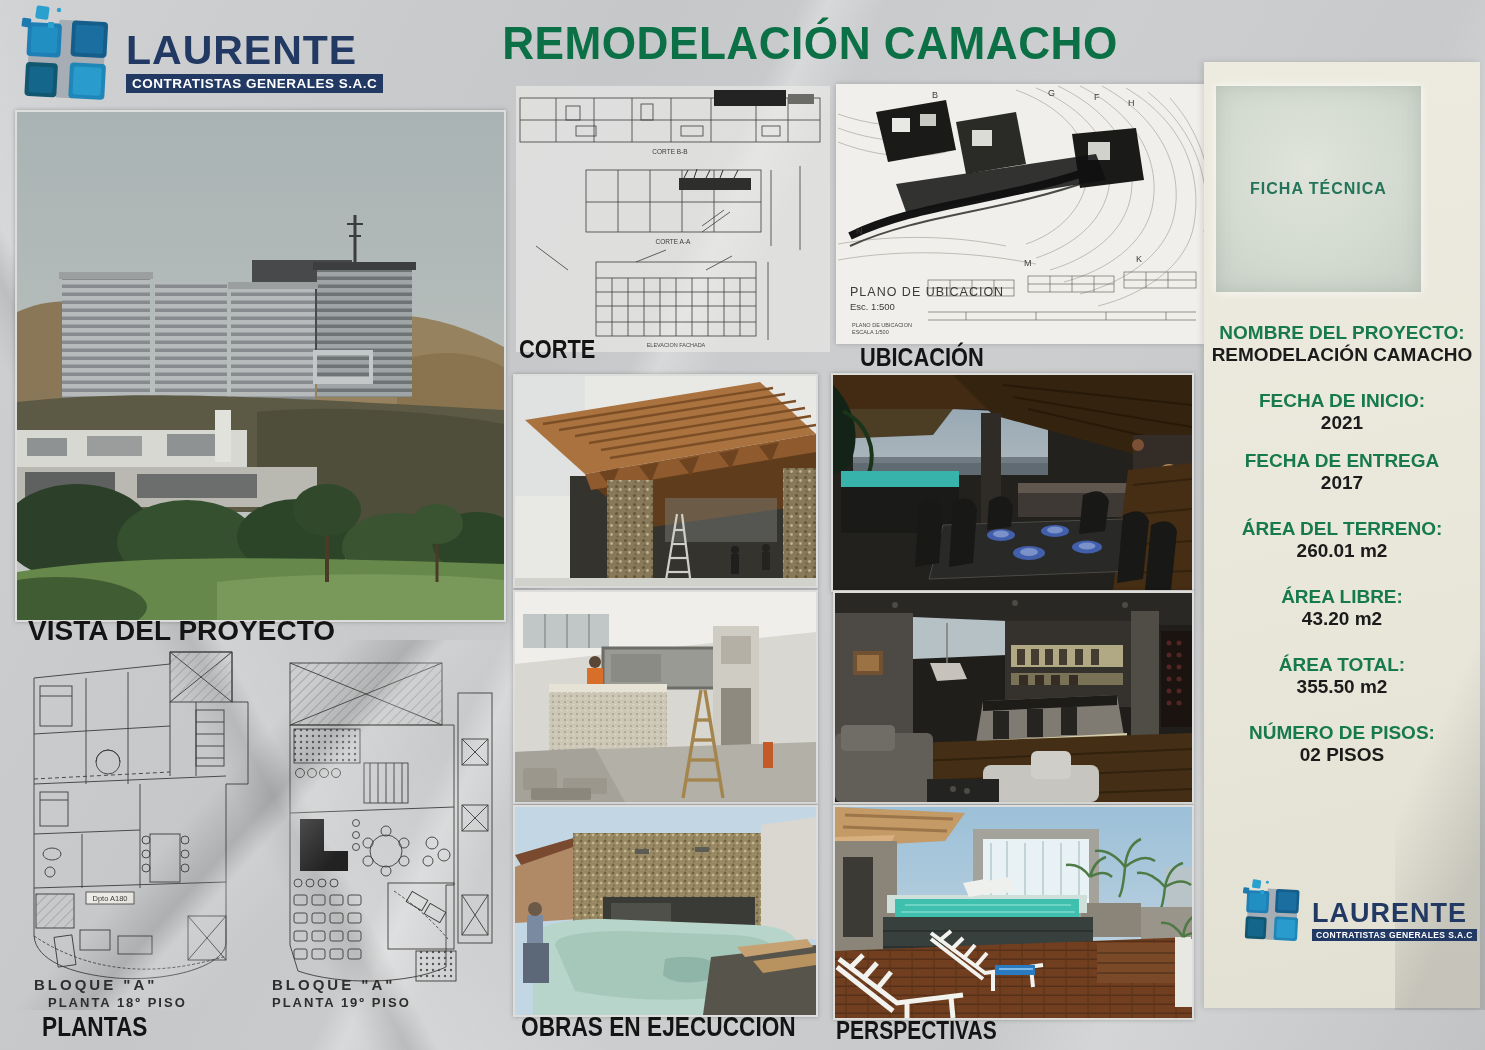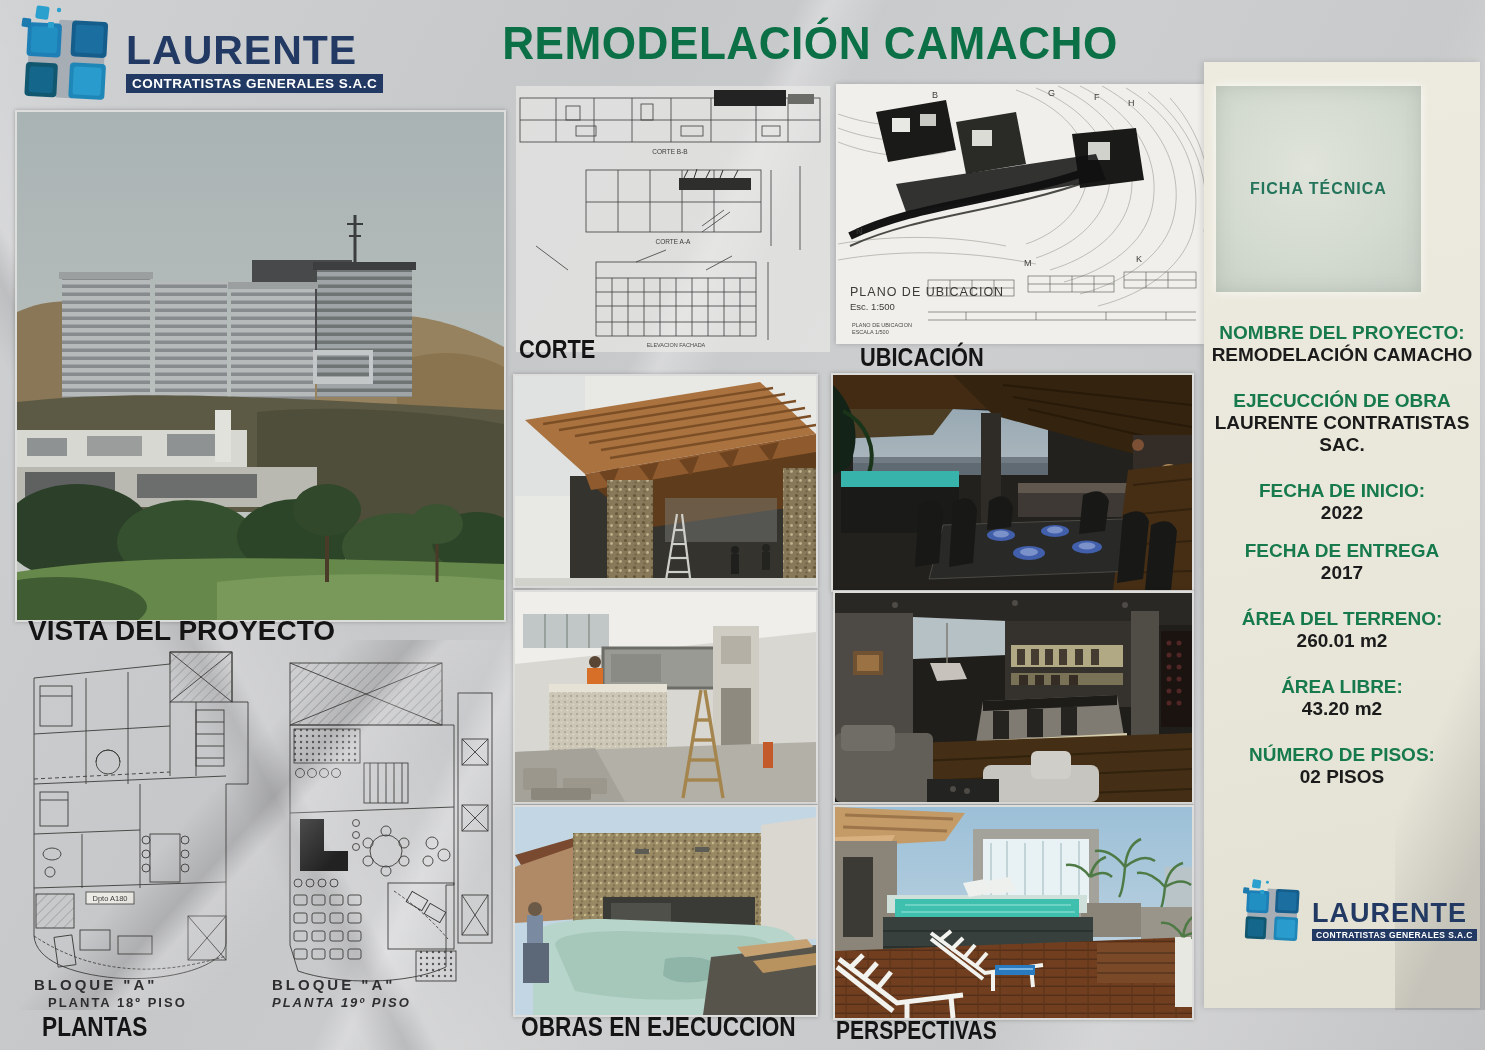--- a/index.html
+++ b/index.html
@@ -290,39 +290,38 @@
   <div class="abs" id="ficha-photo">
     <span class="t">FICHA TÉCNICA</span>
   </div>
 
   <div class="abs" id="fields">
     <div class="field">
       <div class="lab">NOMBRE DEL PROYECTO:</div>
       <div class="val">REMODELACIÓN CAMACHO</div>
     </div>
     <div class="field">
-      <div class="lab">EJECUCCIÓN DE OBRA</div>
-      <div class="val">LAURENTE CONTRATISTAS</div>
-      <div class="val">SAC.</div>
-    </div>
-    <div class="field">
       <div class="lab">FECHA DE INICIO:</div>
-      <div class="val">2022</div>
+      <div class="val">2021</div>
     </div>
     <div class="field tight">
       <div class="lab">FECHA DE ENTREGA</div>
       <div class="val">2017</div>
     </div>
     <div class="field">
       <div class="lab">ÁREA DEL TERRENO:</div>
       <div class="val">260.01 m2</div>
     </div>
     <div class="field">
       <div class="lab">ÁREA LIBRE:</div>
       <div class="val">43.20 m2</div>
+    </div>
+    <div class="field">
+      <div class="lab">ÁREA TOTAL:</div>
+      <div class="val">355.50 m2</div>
     </div>
     <div class="field">
       <div class="lab">NÚMERO DE PISOS:</div>
       <div class="val">02 PISOS</div>
     </div>
   </div>
 
   <div class="abs logo-wrap" id="ftr-logo">
     <span>
       <svg width="68" height="78" viewBox="0 0 104 110">
@@ -843,18 +842,18 @@
       </g>
     </svg>
   </div>
 
   <div class="abs" style="left:15px;top:640px;width:500px;height:370px;pointer-events:none;
        background:linear-gradient(132deg,rgba(90,90,90,0) 40%,rgba(90,90,90,.22) 48%,rgba(230,230,230,.25) 52%,rgba(90,90,90,0) 62%);"></div>
 
   <div class="abs cadlab" style="left:34px;top:976px;">BLOQUE  "A"</div>
   <div class="abs cadlab2" style="left:48px;top:995px;">PLANTA  18º PISO</div>
   <div class="abs cadlab" style="left:272px;top:976px;">BLOQUE  "A"</div>
-  <div class="abs cadlab2" style="left:272px;top:995px;font-style:italic;">PLANTA  19º PISO</div>
+  <div class="abs cadlab2" style="left:272px;top:995px;">PLANTA  19º PISO</div>
 
   <div class="abs caption cond" style="left:42px;top:1012px;font-size:27px;">PLANTAS</div>
   <div class="abs caption cond" style="left:521px;top:1012px;font-size:27px;">OBRAS EN EJECUCCION</div>
   <div class="abs caption cond" style="left:836px;top:1016px;font-size:25px;">PERSPECTIVAS</div>
 </div>
 
 </body></html>

